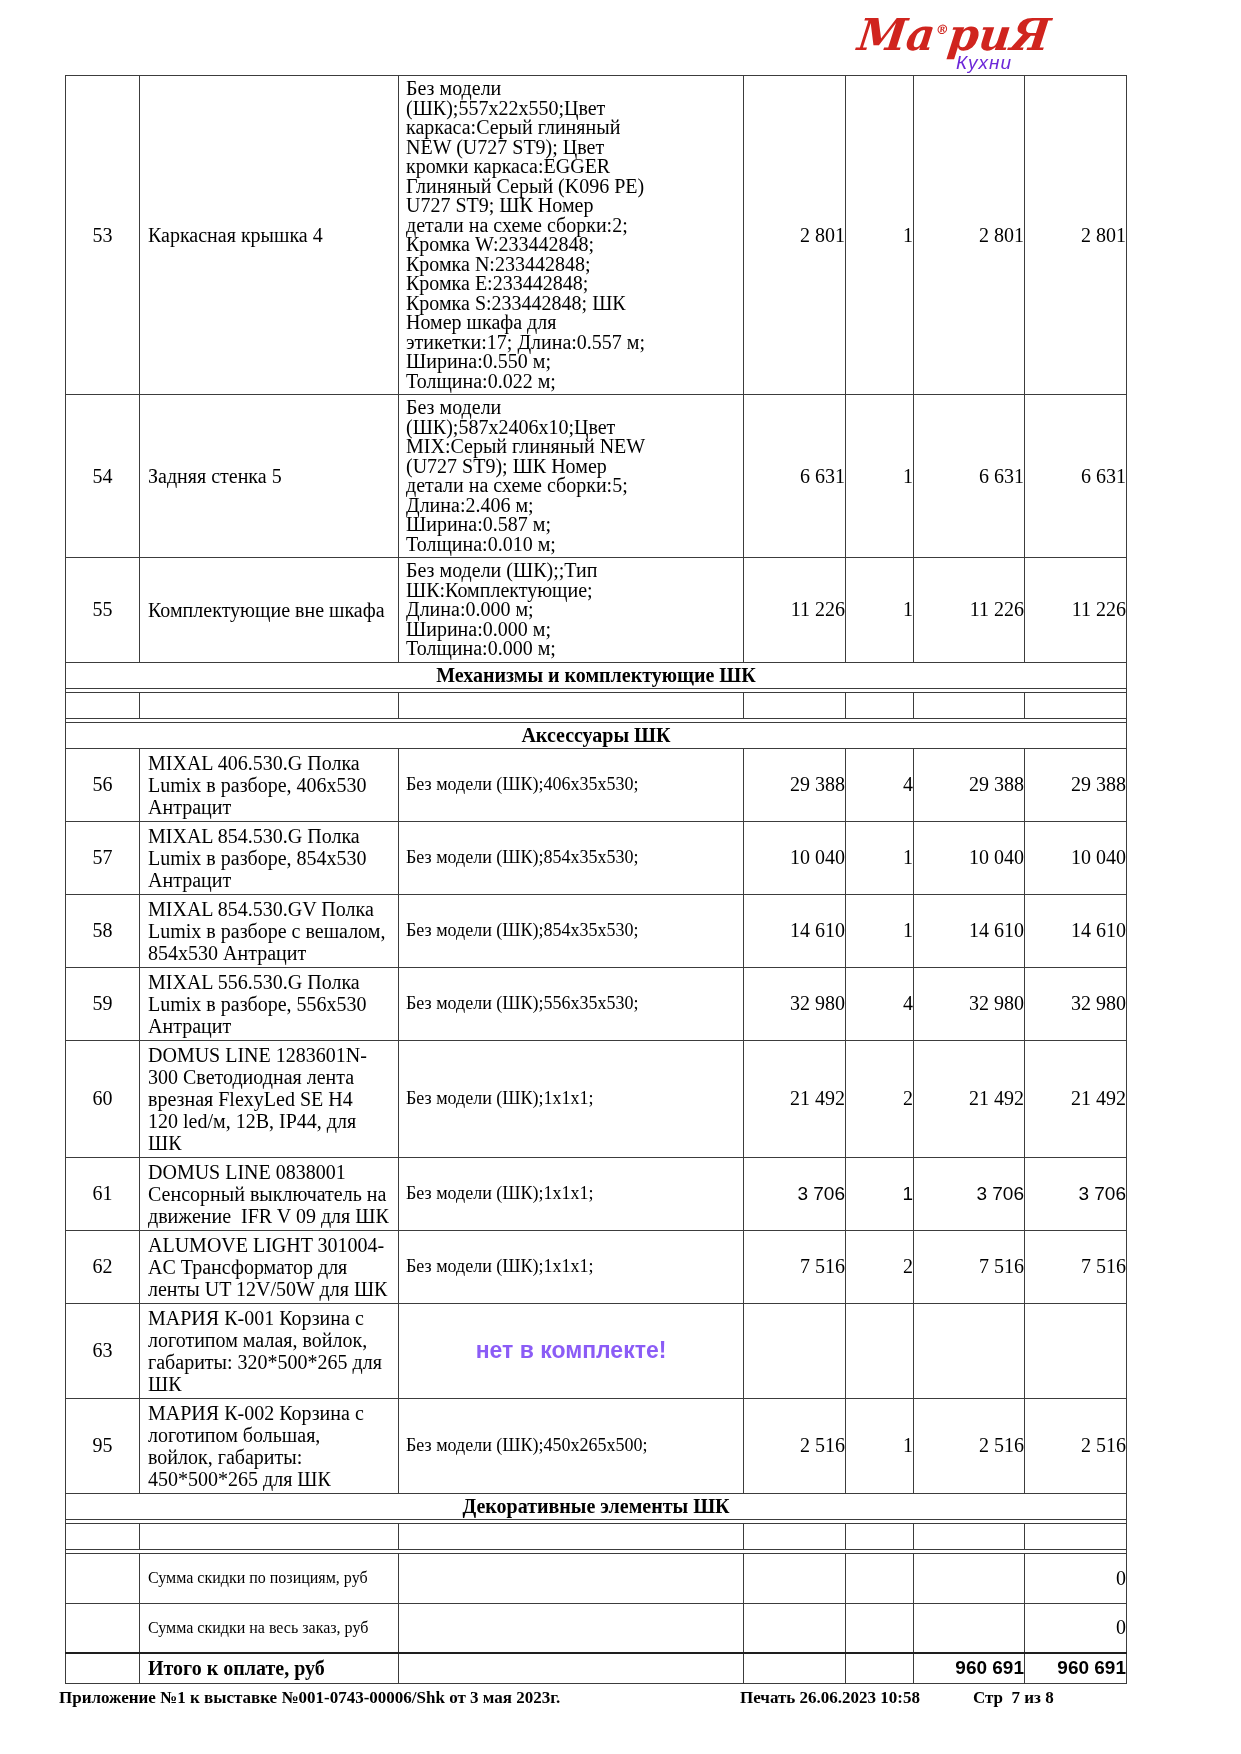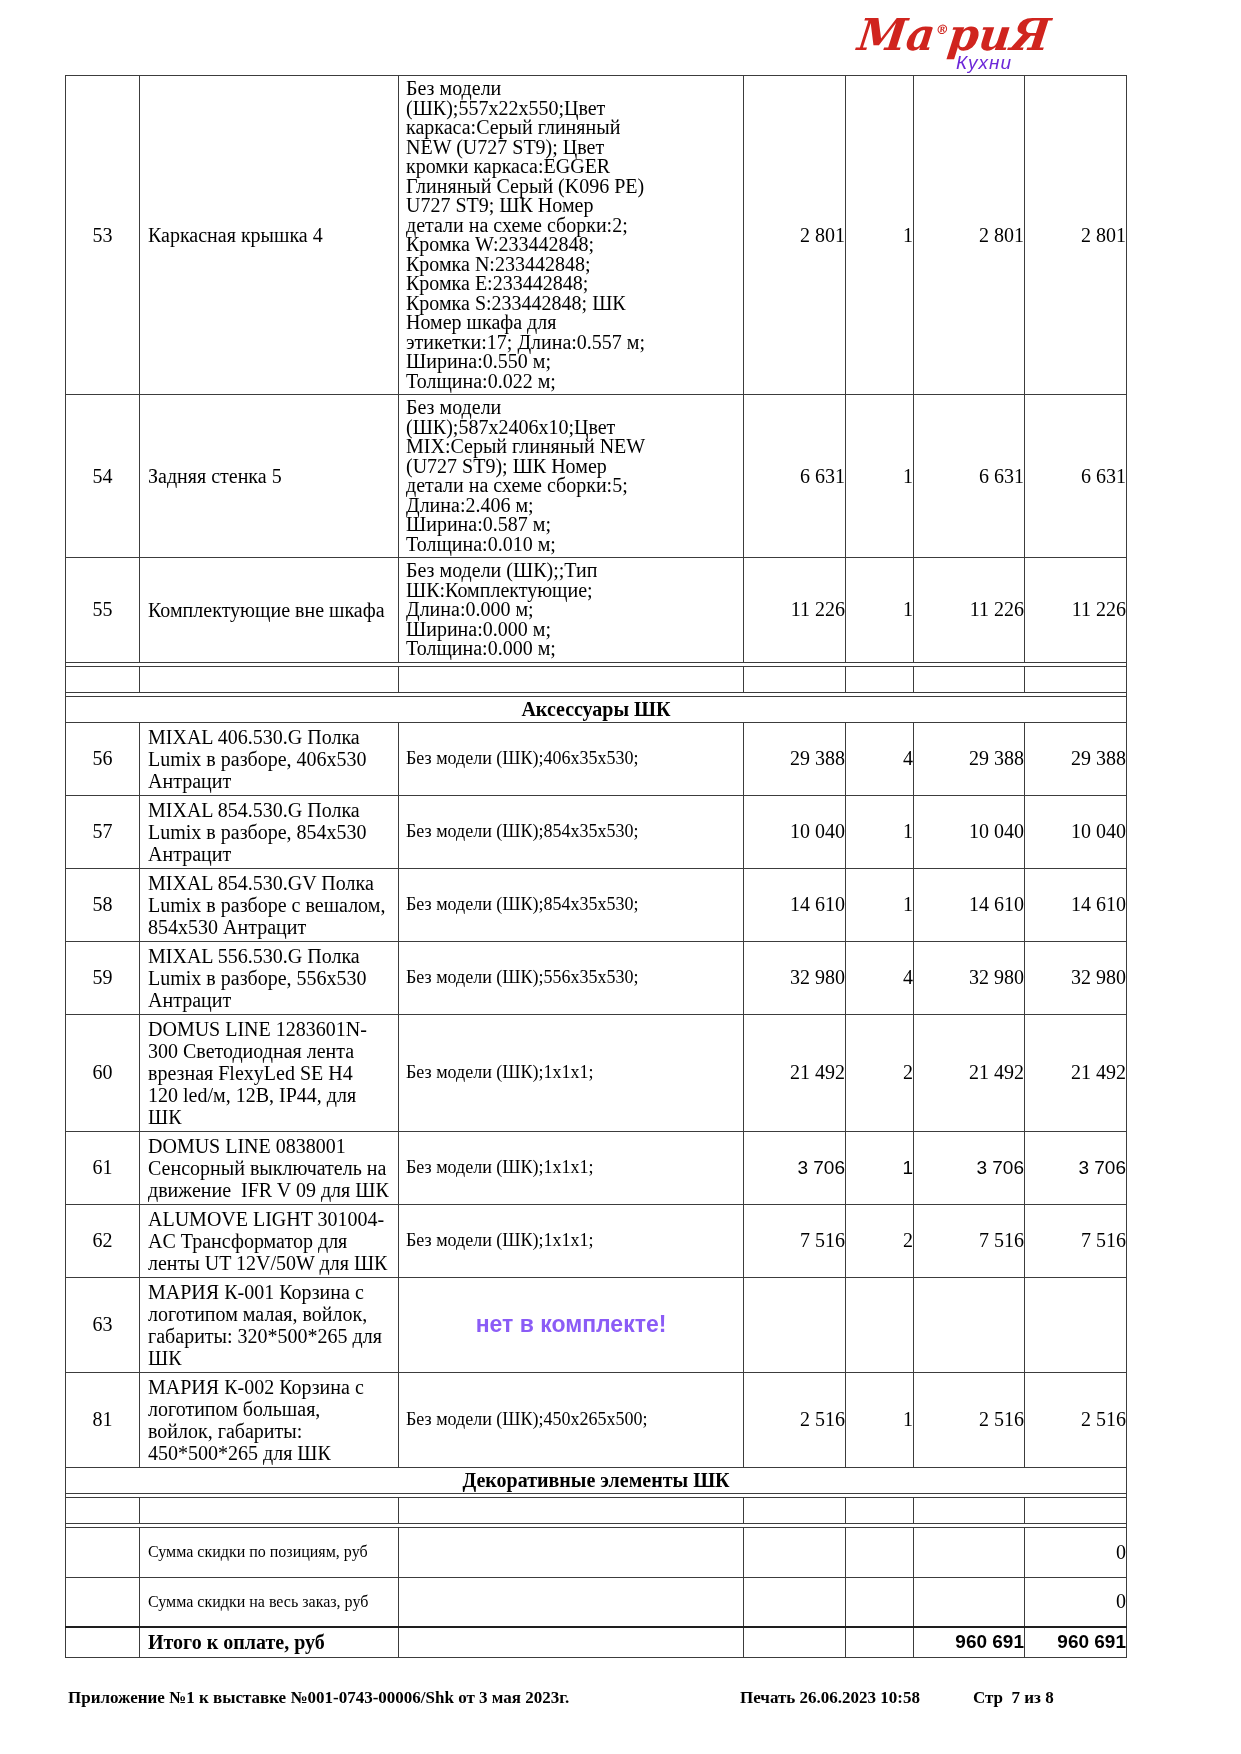--- a/index.html
+++ b/index.html
@@ -30,21 +30,21 @@
   td.sans   { font-family:"Liberation Sans", sans-serif; font-size:19px; }
   td.note   { font-family:"Liberation Sans", sans-serif; font-weight:bold; font-size:23px; text-align:center; }
   tr.section td { font-weight:bold; text-align:center; font-size:20px; }
   tr.gap td { border-top:none; border-bottom:none; }
   tr.summary td.c-name { font-size:16px; }
   tr.grand td { border-top:2px solid #1e1e1e; }
   tr.grand td.c-name { font-weight:bold; font-size:20px; }
   tr.grand td.c-val { font-family:"Liberation Sans", sans-serif; font-weight:bold; font-size:19px; }
   
   .footer span { position:absolute; top:1688px; font-weight:bold; font-size:17px; white-space:pre; }
-  .f-left { left:68px; }
+  .f-left { left:59px; }
   .f-print { left:740px; }
   .f-page { left:973px; }
 </style>
 </head>
 <body>
 
 <div class="page">
 
   <div class="logo">
     <div class="logo-script" style="color: rgb(208, 36, 30);">
@@ -84,20 +84,23 @@
         </tr>
         <tr style="height: 78px;">
           <td class="c-num">55</td>
           <td class="c-name">Комплектующие вне шкафа</td>
           <td class="c-desc long">Без модели (ШК);;Тип ШК:Комплектующие; Длина:0.000 м; Ширина:0.000 м; Толщина:0.000 м;</td>
           <td class="c-val">11 226</td>
           <td class="c-val">1</td>
           <td class="c-val">11 226</td>
           <td class="c-val">11 226</td>
         </tr>
+        <tr class="section" style="height: 26px;">
+          <td colspan="7">Механизмы и комплектующие ШК</td>
+        </tr>
         <tr class="gap" style="height: 4px;">
           <td colspan="7"></td>
         </tr>
         <tr style="height: 26px;">
           <td></td>
           <td></td>
           <td></td>
           <td></td>
           <td></td>
           <td></td>
@@ -175,21 +178,21 @@
         <tr style="height: 86px;">
           <td class="c-num">63</td>
           <td class="c-name">МАРИЯ К-001 Корзина с логотипом малая, войлок, габариты: 320*500*265 для ШК</td>
           <td class="c-desc note" style="color: #8b5cf6;">нет в комплекте!</td>
           <td class="c-val"></td>
           <td class="c-val"></td>
           <td class="c-val"></td>
           <td class="c-val"></td>
         </tr>
         <tr style="height: 90px;">
-          <td class="c-num">81</td>
+          <td class="c-num">95</td>
           <td class="c-name">МАРИЯ К-002 Корзина с логотипом большая, войлок, габариты: 450*500*265 для ШК</td>
           <td class="c-desc">Без модели (ШК);450x265x500;</td>
           <td class="c-val">2 516</td>
           <td class="c-val">1</td>
           <td class="c-val">2 516</td>
           <td class="c-val">2 516</td>
         </tr>
         <tr class="section" style="height: 26px;">
           <td colspan="7">Декоративные элементы ШК</td>
         </tr>

